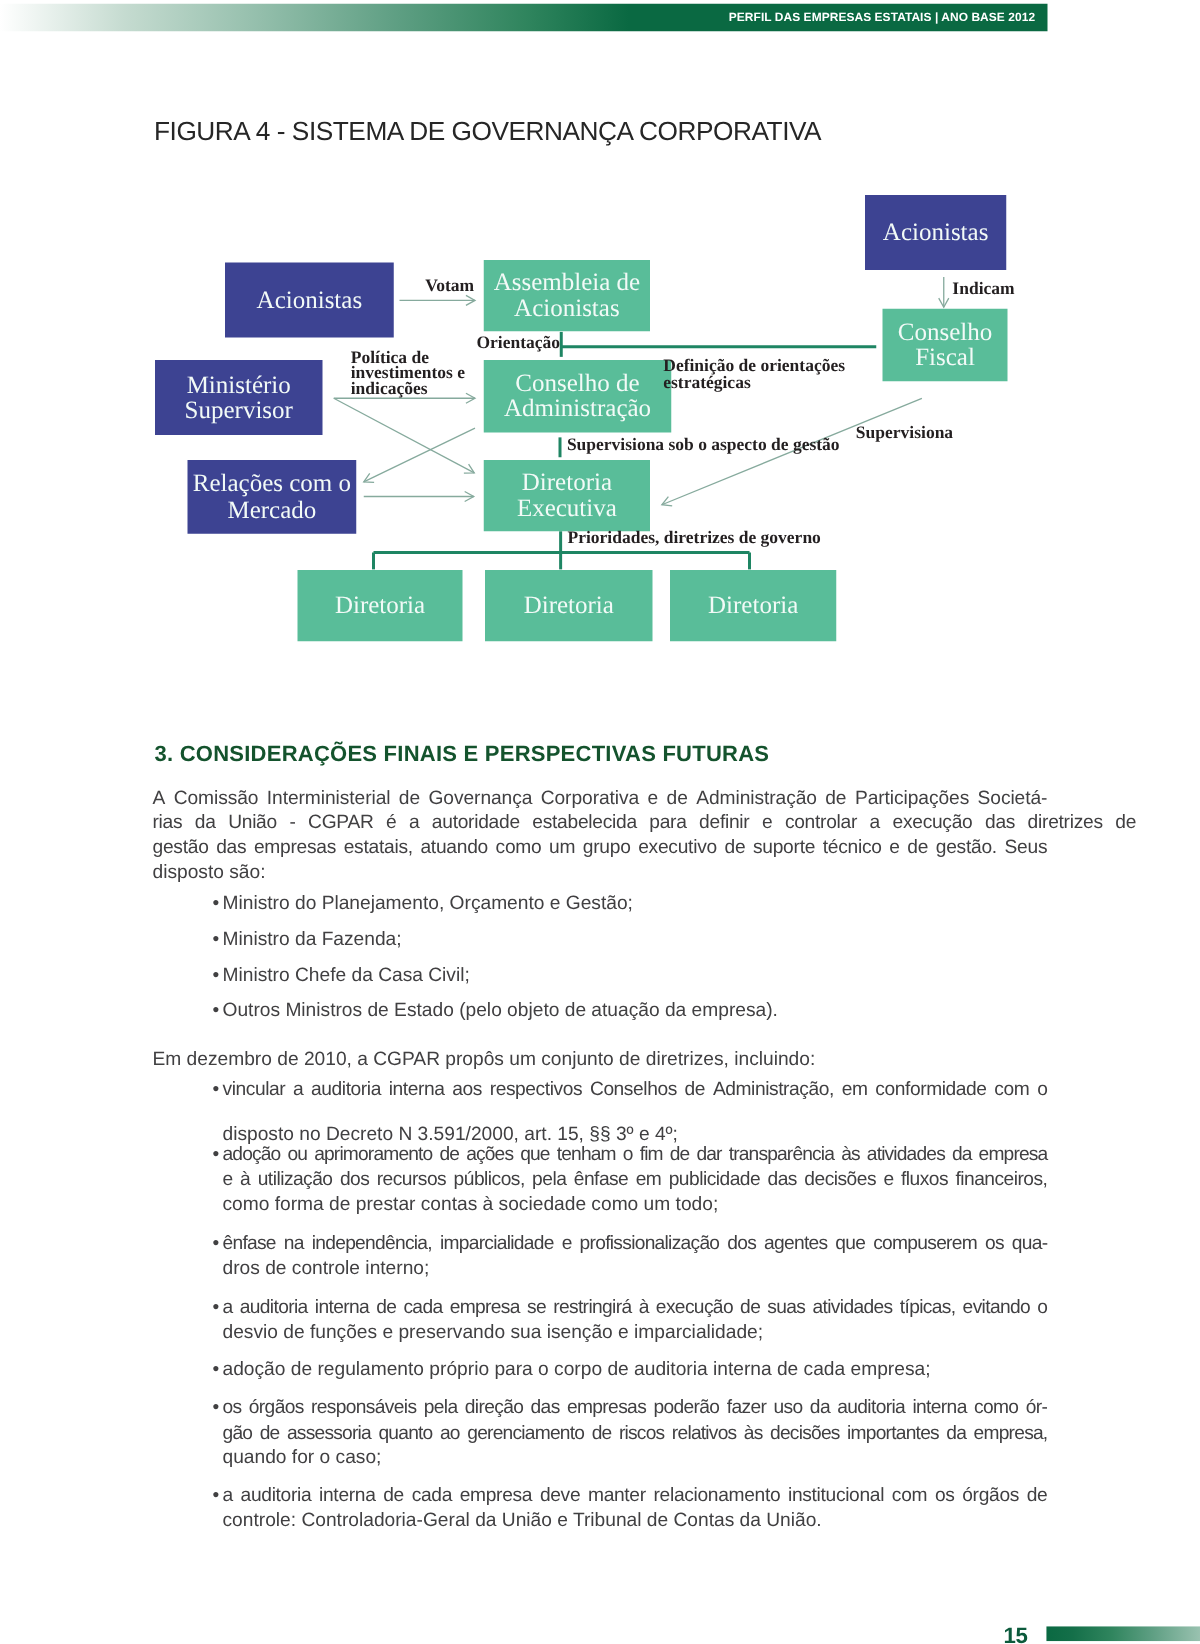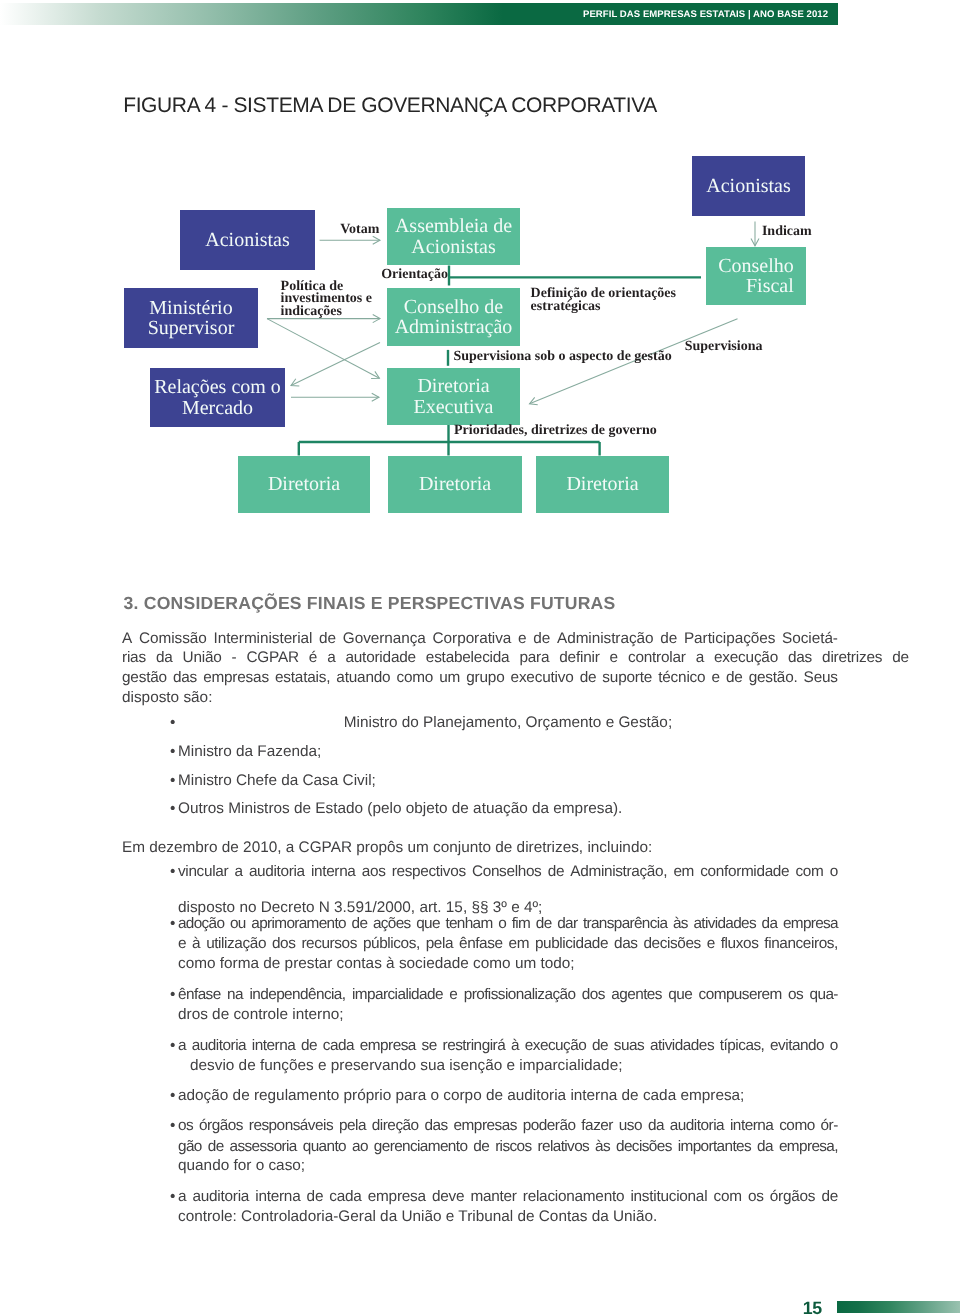--- a/index.html
+++ b/index.html
@@ -24,21 +24,21 @@
   #diagram-connectors{position:absolute;left:0;top:0;}
   .node{position:absolute;display:flex;align-items:center;justify-content:center;text-align:center;
     font-family:"Liberation Serif",serif;color:#f2faf7;line-height:20.4px;font-size:20px;}
   .node.blue{background:#3d4392;}
   .node.green{background:#59bd99;}
   .lbl{position:absolute;font-family:"Liberation Serif",serif;font-weight:bold;color:#231f20;
     font-size:14px;line-height:12.7px;white-space:nowrap;}
 
   
   #section-heading{position:absolute;left:123.6px;top:594.3px;font-size:17.6px;font-weight:bold;
-    color:#737373;letter-spacing:0.2px;white-space:nowrap;line-height:18px;}
+    color:#14532d;letter-spacing:0.2px;white-space:nowrap;line-height:18px;}
   #copy{position:absolute;left:122px;top:630px;width:716px;font-size:15.35px;color:#414042;}
   .blk{position:absolute;left:0;top:0;}
   .bullet-dot{position:absolute;width:10px;line-height:20px;}
   .ln{position:absolute;line-height:20px;white-space:nowrap;}
   .ln.just{display:flex;justify-content:space-between;white-space:nowrap;}
   .ln.just > span{display:inline-block;}
 
   
   #page-number{position:absolute;left:802.8px;top:1299.6px;font-size:17.8px;font-weight:bold;color:#0c5a3c;line-height:17px;letter-spacing:-0.35px;}
   #footer-bar{position:absolute;left:836.9px;top:1301.4px;width:123.1px;height:11.4px;overflow:hidden;}
@@ -111,33 +111,33 @@
           <div>
             <div>Assembleia de</div>
             <div>Acionistas</div>
           </div>
         </div>
         <div class="node blue" style="left: 692px; top: 156px; width: 113px; height: 60px;">
           <div>
             <div>Acionistas</div>
           </div>
         </div>
-        <div class="node green" style="left: 706px; top: 247px; width: 100px; height: 58px; text-align: right;">
+        <div class="node green" style="left: 706px; top: 247px; width: 100px; height: 58px;">
           <div>
             <div>Conselho</div>
             <div>Fiscal</div>
           </div>
         </div>
         <div class="node blue" style="left: 124px; top: 288px; width: 134px; height: 60px;">
           <div>
             <div>Ministério</div>
             <div>Supervisor</div>
           </div>
         </div>
-        <div class="node green" style="left: 387px; top: 288px; width: 133px; height: 58px;">
+        <div class="node green" style="left: 387px; top: 288px; width: 150px; height: 58px;">
           <div>
             <div>Conselho de</div>
             <div>Administração</div>
           </div>
         </div>
         <div class="node blue" style="left: 150px; top: 368px; width: 135px; height: 59px;">
           <div>
             <div>Relações com o</div>
             <div>Mercado</div>
           </div>
@@ -248,21 +248,21 @@
           <span>técnico</span>
           <span>e</span>
           <span>de</span>
           <span>gestão.</span>
           <span>Seus</span>
         </div>
         <div class="ln" style="left: 0px; top: 58.1px; width: 716px;">disposto são:</div>
       </div>
       <div class="blk">
         <div class="bullet-dot" style="left: 48px; top: 83px;">•</div>
-        <div class="ln" style="left: 56px; top: 83px; width: 660px; text-align: center;">Ministro do Planejamento, Orçamento e Gestão;</div>
+        <div class="ln" style="left: 56px; top: 83px; width: 660px;">Ministro do Planejamento, Orçamento e Gestão;</div>
       </div>
       <div class="blk">
         <div class="bullet-dot" style="left: 48px; top: 111.7px;">•</div>
         <div class="ln" style="left: 56px; top: 111.7px; width: 660px;">Ministro da Fazenda;</div>
       </div>
       <div class="blk">
         <div class="bullet-dot" style="left: 48px; top: 140.5px;">•</div>
         <div class="ln" style="left: 56px; top: 140.5px; width: 660px;">Ministro Chefe da Casa Civil;</div>
       </div>
       <div class="blk">
@@ -361,21 +361,21 @@
           <span>restringirá</span>
           <span>à</span>
           <span>execução</span>
           <span>de</span>
           <span>suas</span>
           <span>atividades</span>
           <span>típicas,</span>
           <span>evitando</span>
           <span>o</span>
         </div>
-        <div class="ln" style="left: 56px; top: 425.5px; width: 660px; margin-left: 12px;">desvio de funções e preservando sua isenção e imparcialidade;</div>
+        <div class="ln" style="left: 56px; top: 425.5px; width: 660px;">desvio de funções e preservando sua isenção e imparcialidade;</div>
       </div>
       <div class="blk">
         <div class="bullet-dot" style="left: 48px; top: 455.5px;">•</div>
         <div class="ln" style="left: 56px; top: 455.5px; width: 660px;">adoção de regulamento próprio para o corpo de auditoria interna de cada empresa;</div>
       </div>
       <div class="blk">
         <div class="bullet-dot" style="left: 48px; top: 486.2px;">•</div>
         <div class="ln just" style="left: 56px; top: 486.2px; width: 660px; letter-spacing: -0.5049px;">
           <span>os</span>
           <span>órgãos</span>

